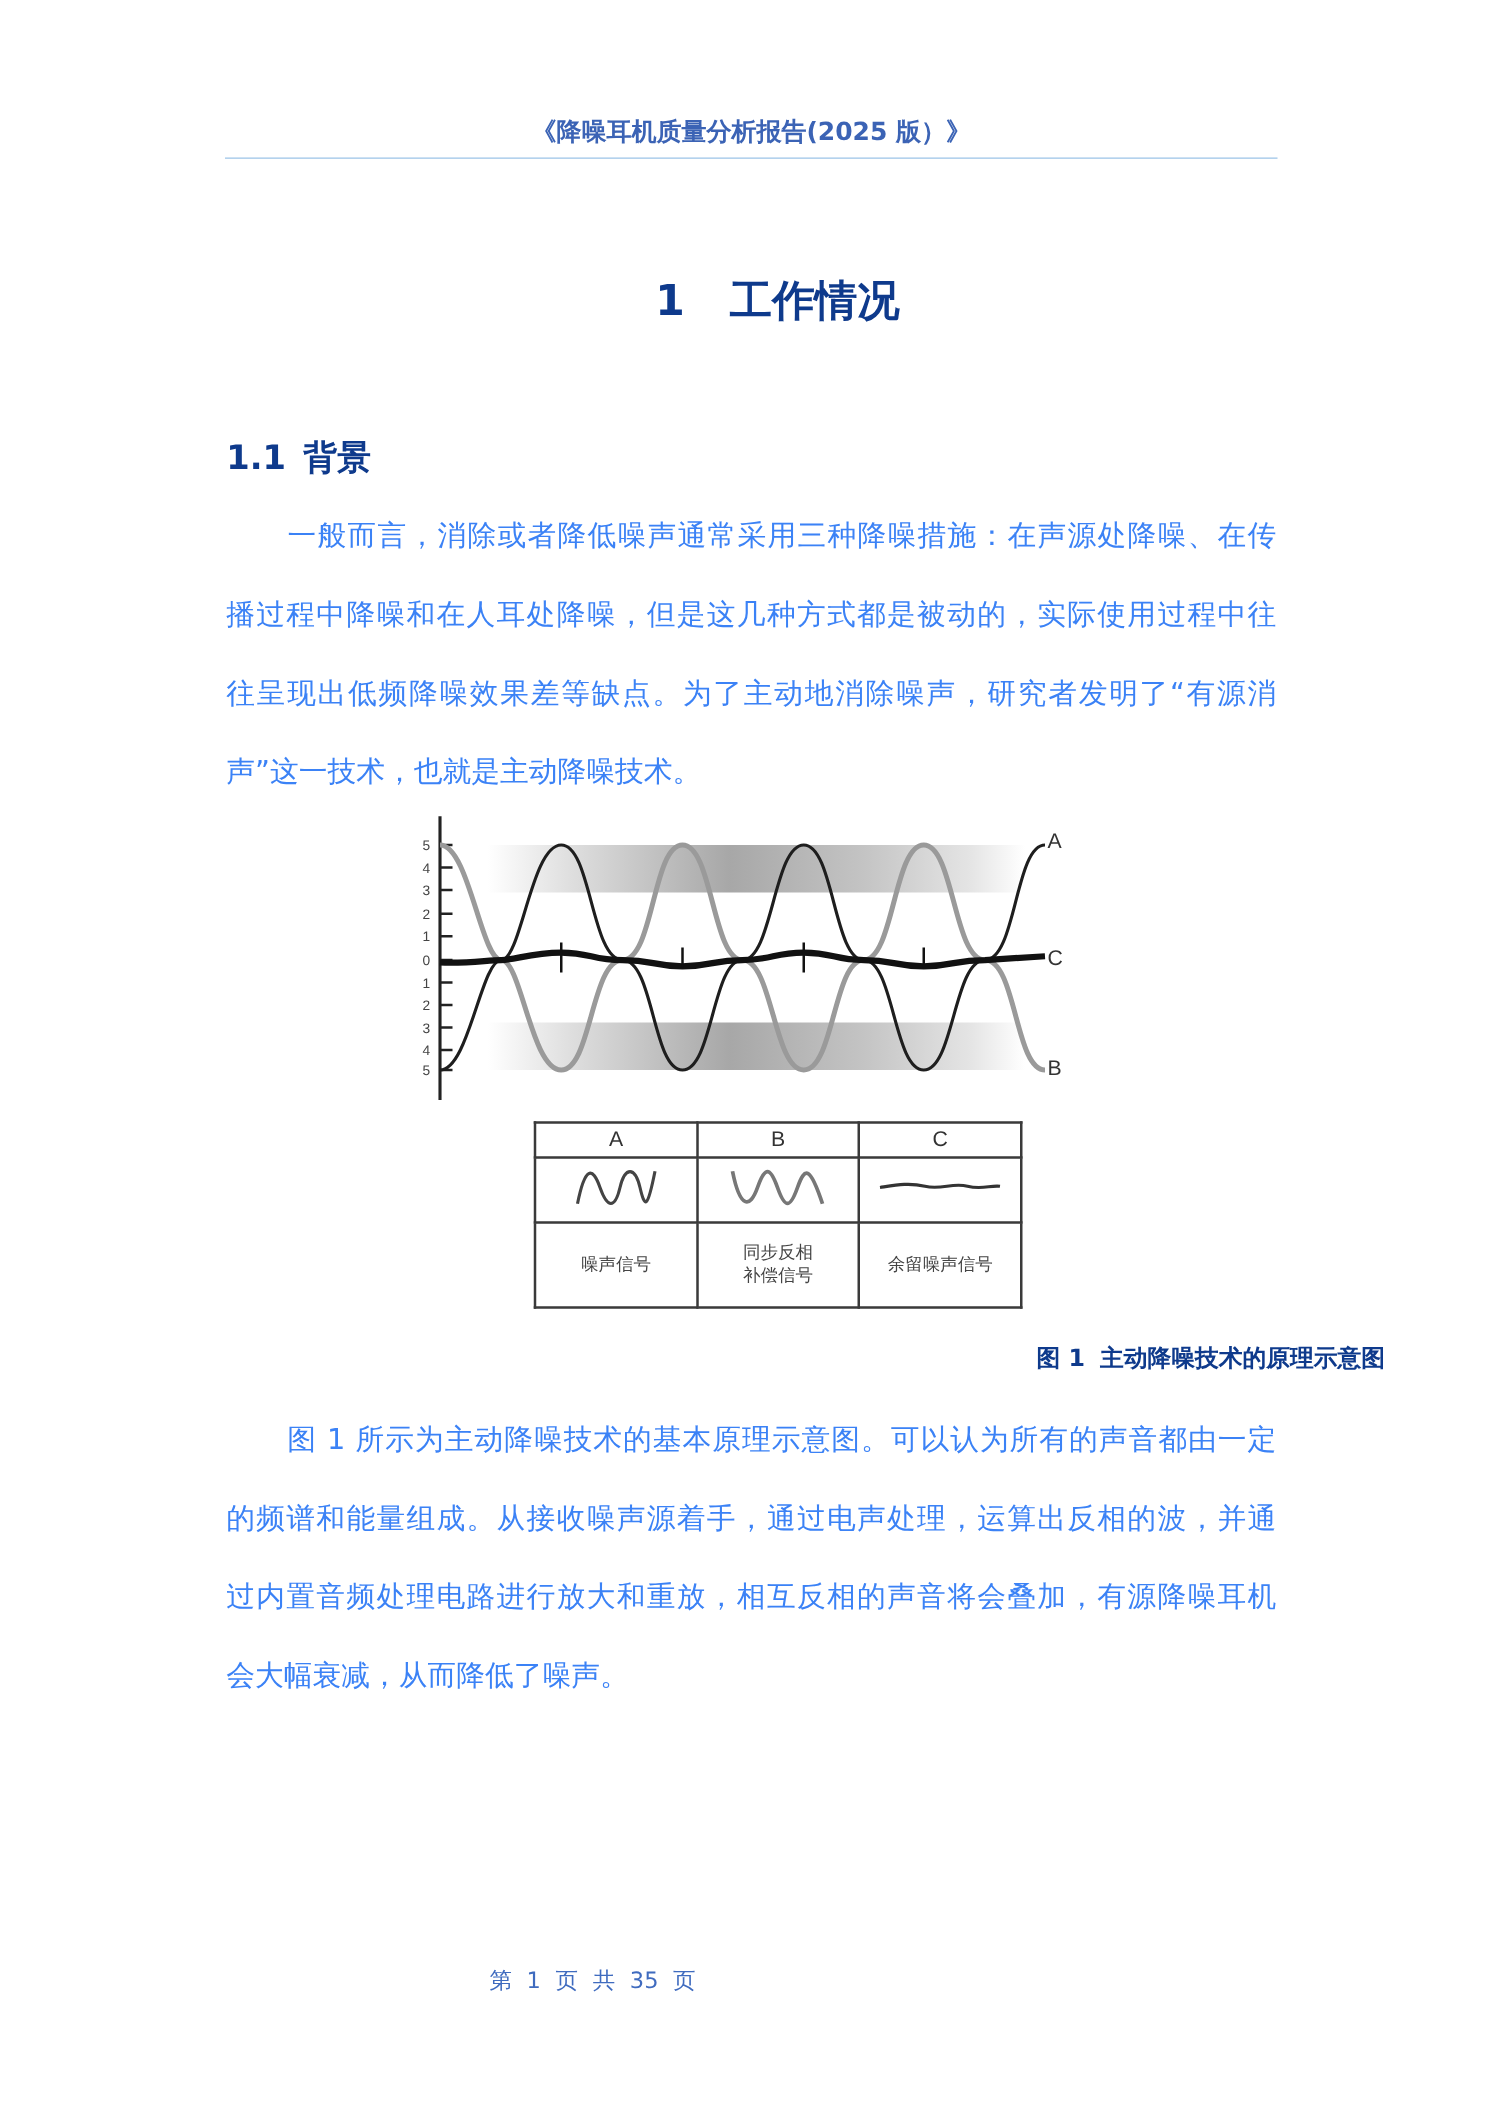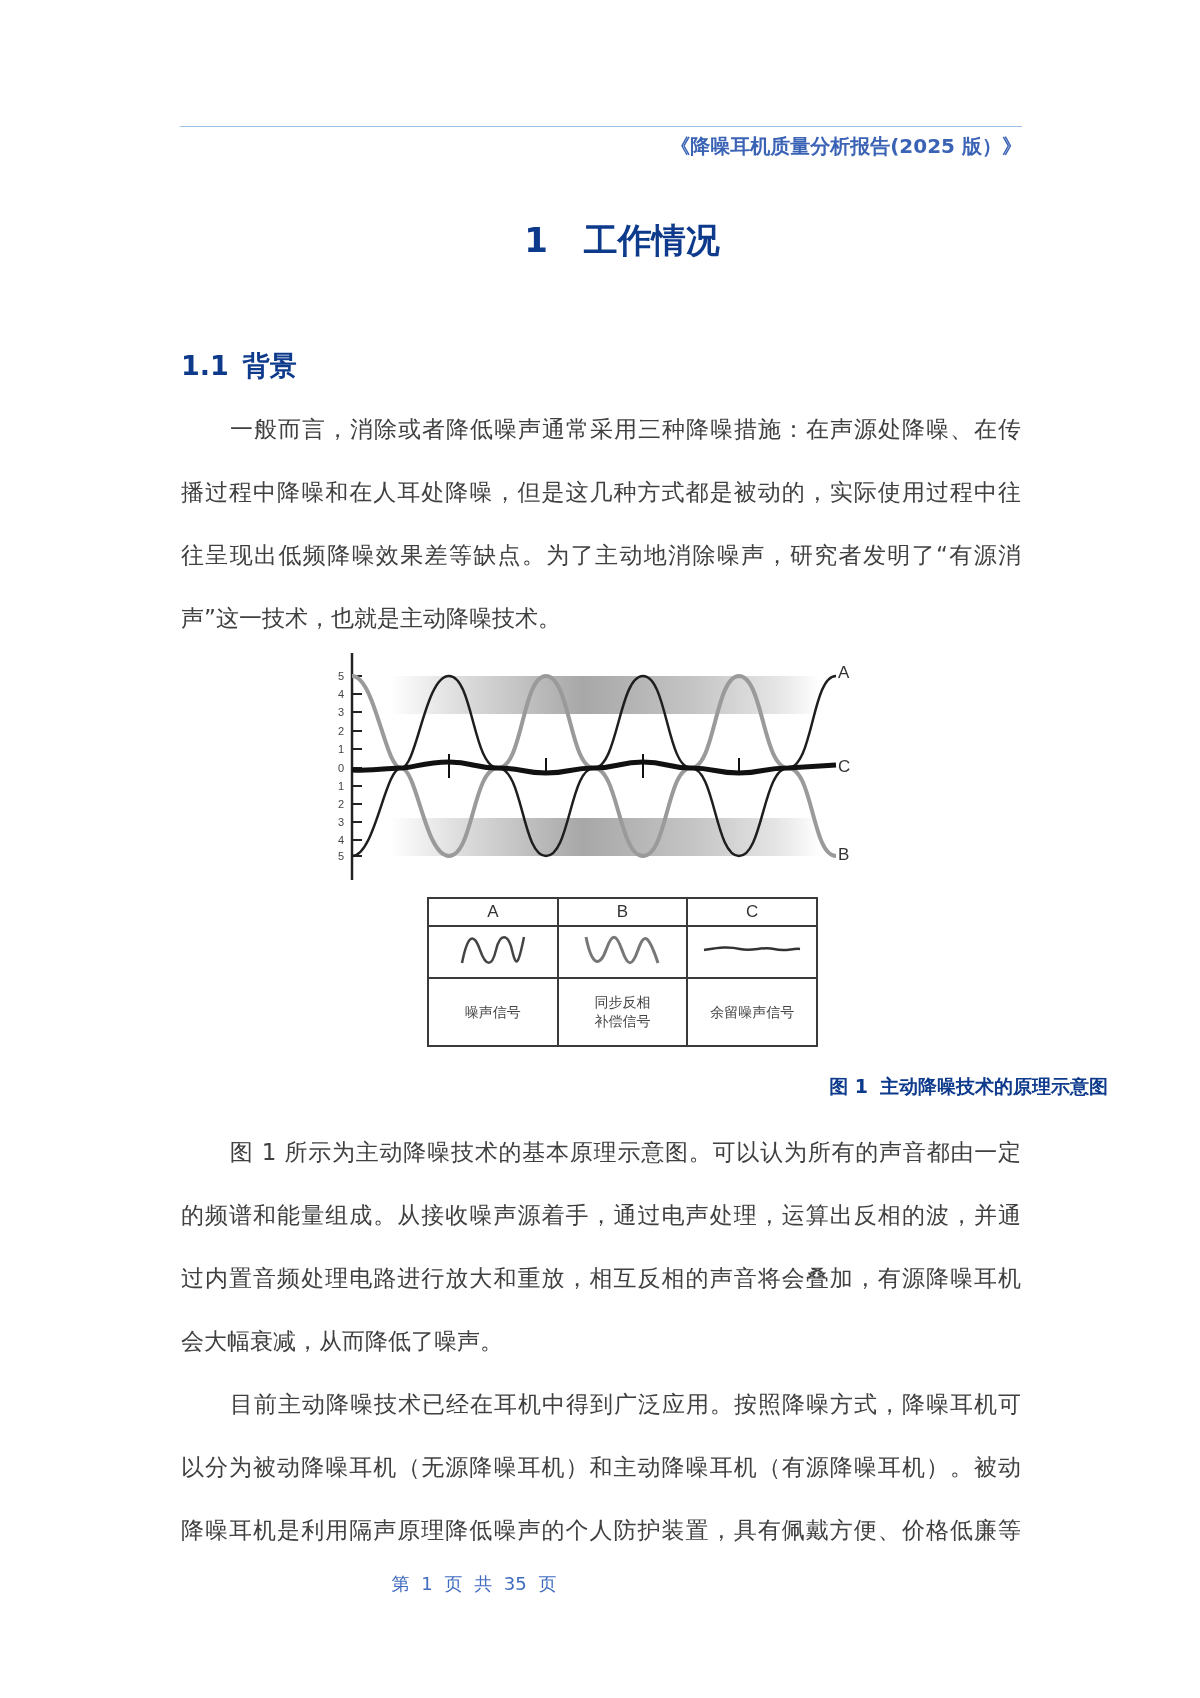--- a/index.html
+++ b/index.html
@@ -1,34 +1,34 @@
 <!DOCTYPE html>
 <html><head>
 <meta charset="utf-8">
 <style>
   html, body { margin: 0; padding: 0; background: #ffffff; }
   body { width: 1200px; height: 1698px; position: relative; overflow: hidden;
          font-family: "DejaVu Sans", "Liberation Sans", sans-serif; color: #1a1a1a; }
   .page { position: absolute; left: 0; top: 0; width: 1200px; height: 1698px; }
 
-  .running-header { position: absolute; left: 180px; top: 92px; width: 842px; text-align: right;
-    font-size: 20px; font-weight: bold; color: #3b63b5; letter-spacing: 0px; margin-top: 41px; }
+  .running-header { position: absolute; left: 180px; top: 92px; width: 842px; text-align: center;
+    font-size: 20px; font-weight: bold; color: #3b63b5; letter-spacing: 0px; }
   .header-rule { position: absolute; left: 180px; top: 126px; width: 842px; height: 0;
     border-top: 1.5px solid #9cc3e8; }
 
   .chapter-title { position: absolute; left: 0; top: 218px; width: 1200px; text-align: center;
     font-size: 34px; font-weight: bold; color: #0e3a8c; padding-left: 22px; }
   .chapter-title .num { margin-right: 36px; }
 
   .section-heading { position: absolute; left: 181px; top: 348px; font-size: 27px;
     font-weight: bold; color: #0e3a8c; }
   .section-heading .num { margin-right: 14px; }
 
   .para { position: absolute; left: 181px; width: 840px; font-size: 23px; line-height: 63px;
-    color: #404040; text-align: justify; }
+    color: #3b82f6; text-align: justify; }
   .para .indent { display: inline-block; width: 48px; }
   .line { display: block; white-space: nowrap; text-align-last: justify; text-align: justify; }
   .line.last { text-align-last: left; }
 
   .figure { position: absolute; left: 330px; top: 650px; width: 540px; height: 240px; }
   .fig-table { position: absolute; left: 427px; top: 897px; width: 391px; height: 148px;
     border-collapse: collapse; table-layout: fixed; }
   .fig-table td { border: 2px solid #3a3a3a; text-align: center; padding: 0; color: #333; }
   .fig-table .hdr td { height: 26px; font-size: 17px; font-family: "Liberation Sans", sans-serif; }
   .fig-table .wave td { height: 50px; }
@@ -159,20 +159,15 @@
     <span class="num">图 1</span><span>主动降噪技术的原理示意图</span>
   </div>
 
   <div class="para" style="top:1121px;">
     <span class="line"><span class="indent"></span><span>图 1 所示为主动降噪技术的基本原理示意图。可以认为所有的声音都由一定</span></span>
     <span class="line">的频谱和能量组成。从接收噪声源着手，通过电声处理，运算出反相的波，并通</span>
     <span class="line">过内置音频处理电路进行放大和重放，相互反相的声音将会叠加，有源降噪耳机</span>
     <span class="line last">会大幅衰减，从而降低了噪声。</span>
   </div>
 
-  <div class="para" style="top:1373px;">
-    <span class="line"><span class="indent"></span><span>目前主动降噪技术已经在耳机中得到广泛应用。按照降噪方式，降噪耳机可</span></span>
-    <span class="line">以分为被动降噪耳机（无源降噪耳机）和主动降噪耳机（有源降噪耳机）。被动</span>
-    <span class="line">降噪耳机是利用隔声原理降低噪声的个人防护装置，具有佩戴方便、价格低廉等</span>
-  </div>
 
   <div class="page-footer">第 1 页 共 35 页</div>
 </div>
 
 </body></html>

